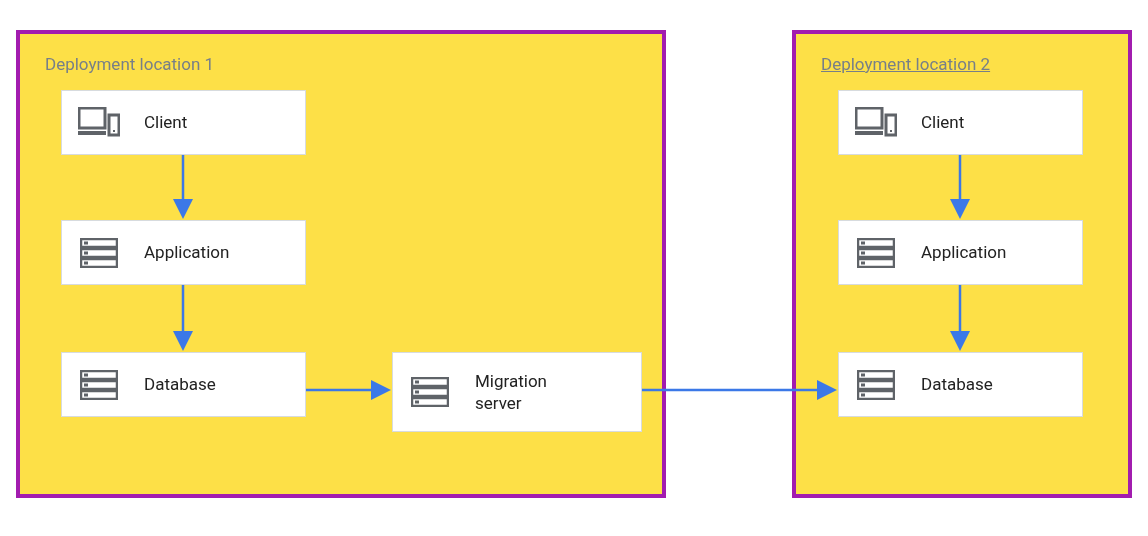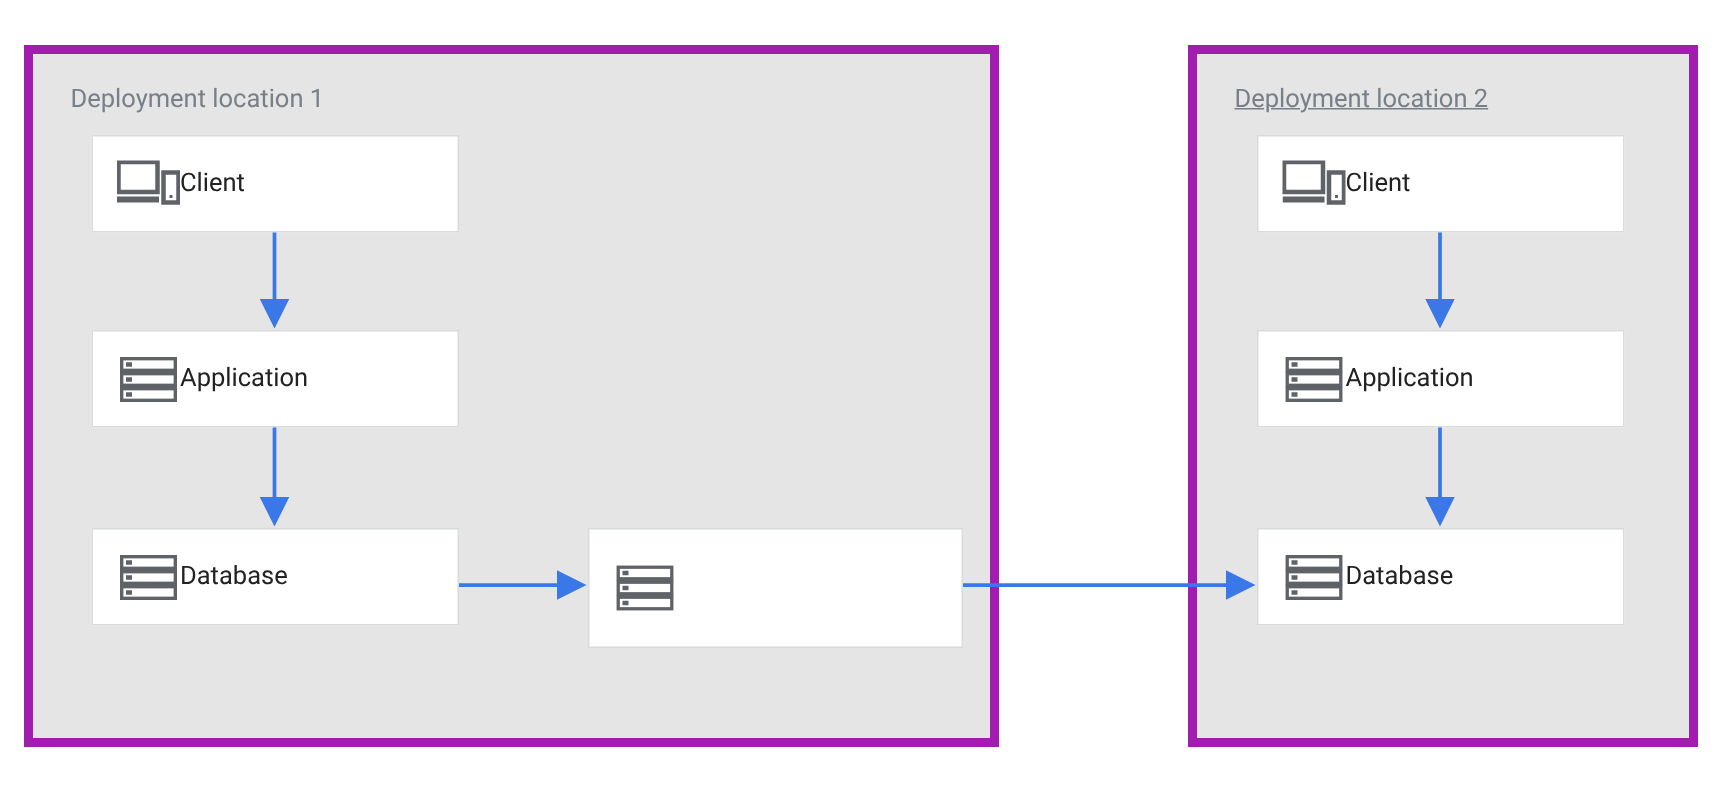--- a/index.html
+++ b/index.html
@@ -5,36 +5,36 @@
     * { box-sizing: border-box; margin: 0; padding: 0; }
     body {
       font-family: -apple-system, BlinkMacSystemFont, "Segoe UI", Roboto, Arial, sans-serif;
       background: #fff;
       width: 1148px;
       height: 536px;
       position: relative;
     }
     .region {
       position: absolute;
-      background: #e5e5e5;
-      border: 6px solid #a21caf;
+      background: #fde047;
+      border: 4px solid #a21caf;
     }
     .region-title {
       font-size: 17px;
       color: #777f88;
       font-weight: 400;
     }
     .node {
       position: absolute;
       background: #fff;
       border: 1px solid #d7dbde;
       display: flex;
       align-items: center;
       padding: 0 14px 0 16px;
-      gap: 0;
+      gap: 24px;
     }
     .node-label {
       font-size: 17px;
       color: #222;
       font-weight: 400;
       line-height: 1.3;
     }
     .arrow-svg {
       position: absolute;
       pointer-events: none;
@@ -108,20 +108,22 @@
   <span class="icon-box">
     <svg width="38" height="30" viewBox="0 0 38 30">
       <rect x="1" y="1" width="36" height="8" fill="none" stroke="#5f6368" stroke-width="2.5"></rect>
       <rect x="4" y="3.5" width="4" height="3" fill="#5f6368"></rect>
       <rect x="1" y="11" width="36" height="8" fill="none" stroke="#5f6368" stroke-width="2.5"></rect>
       <rect x="4" y="13.5" width="4" height="3" fill="#5f6368"></rect>
       <rect x="1" y="21" width="36" height="8" fill="none" stroke="#5f6368" stroke-width="2.5"></rect>
       <rect x="4" y="23.5" width="4" height="3" fill="#5f6368"></rect>
     </svg>
   </span>
+  <span class="node-label" style="white-space:pre-line;">Migration
+server</span>
 </div>
 
 <div class="node" style="left:838px; top:90px; width:245px; height:65px;">
   <span class="icon-box">
     <svg width="42" height="32" viewBox="0 0 42 32">
       <rect x="1" y="1" width="26" height="20" fill="none" stroke="#5f6368" stroke-width="3"></rect>
       <line x1="0" y1="26" x2="28" y2="26" stroke="#5f6368" stroke-width="4"></line>
       <rect x="31" y="8" width="10" height="20" fill="none" stroke="#5f6368" stroke-width="3"></rect>
       <line x1="35" y1="24" x2="37" y2="24" stroke="#5f6368" stroke-width="2"></line>
     </svg>

